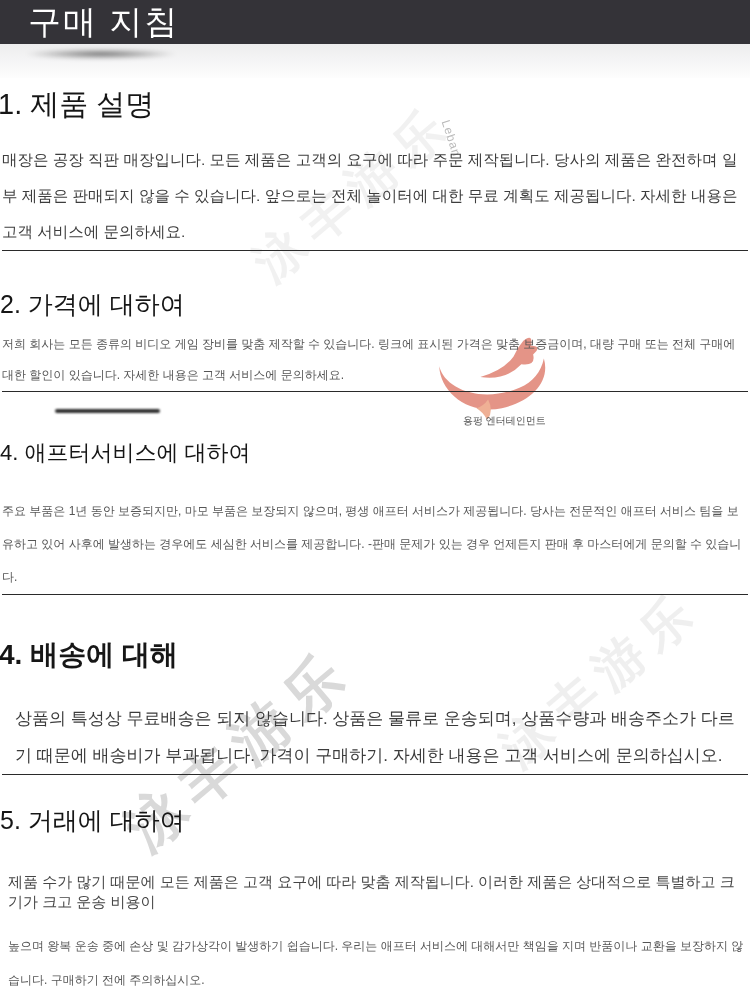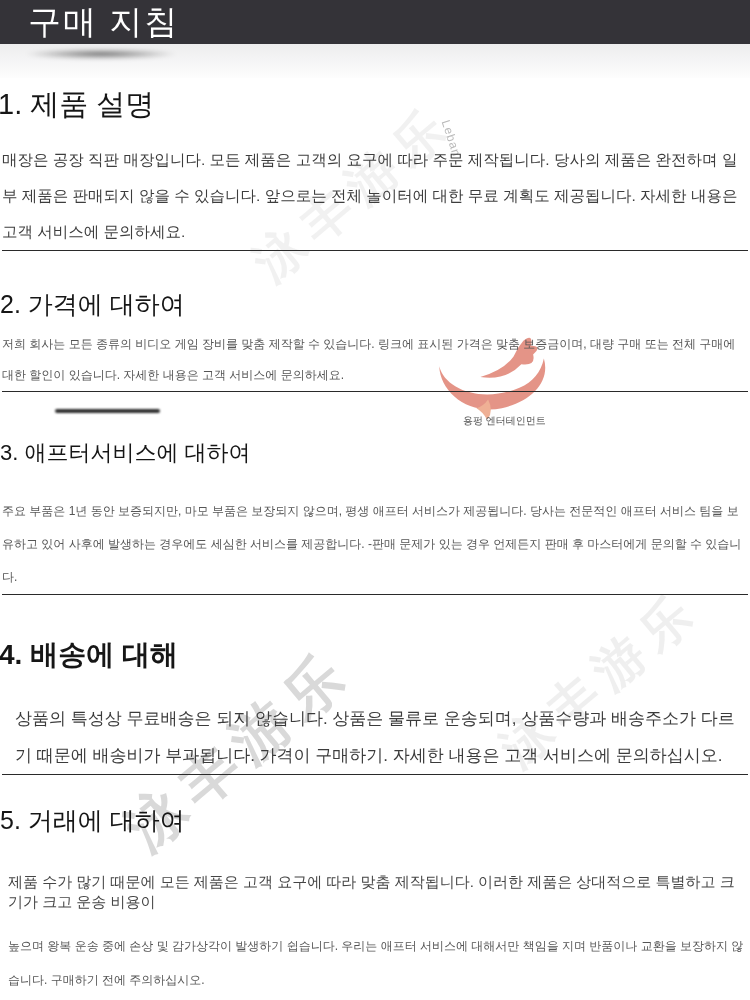--- a/index.html
+++ b/index.html
@@ -80,21 +80,21 @@
       <hr class="rule r1">
     </section>
 
     <section>
       <h2 class="h-s2">2. 가격에 대하여</h2>
       <p class="p-s2">저희 회사는 모든 종류의 비디오 게임 장비를 맞춤 제작할 수 있습니다. 링크에 표시된 가격은 맞춤 보증금이며, 대량 구매 또는 전체 구매에 대한 할인이 있습니다. 자세한 내용은 고객 서비스에 문의하세요.</p>
       <hr class="rule r2">
     </section>
 
     <section>
-      <h2 class="h-s3">3. 애프터서비스에 대하여</h2>
+      <h2 class="h-s3">4. 애프터서비스에 대하여</h2>
       <p class="p-s3">주요 부품은 1년 동안 보증되지만, 마모 부품은 보장되지 않으며, 평생 애프터 서비스가 제공됩니다. 당사는 전문적인 애프터 서비스 팀을 보유하고 있어 사후에 발생하는 경우에도 세심한 서비스를 제공합니다. -판매 문제가 있는 경우 언제든지 판매 후 마스터에게 문의할 수 있습니다.</p>
       <hr class="rule r3">
     </section>
 
     <section>
       <h2 class="h-s4">4. 배송에 대해</h2>
       <p class="p-s4">상품의 특성상 무료배송은 되지 않습니다. 상품은 물류로 운송되며, 상품수량과 배송주소가 다르기 때문에 배송비가 부과됩니다. 가격이 구매하기. 자세한 내용은 고객 서비스에 문의하십시오.</p>
       <hr class="rule r4">
     </section>
 

